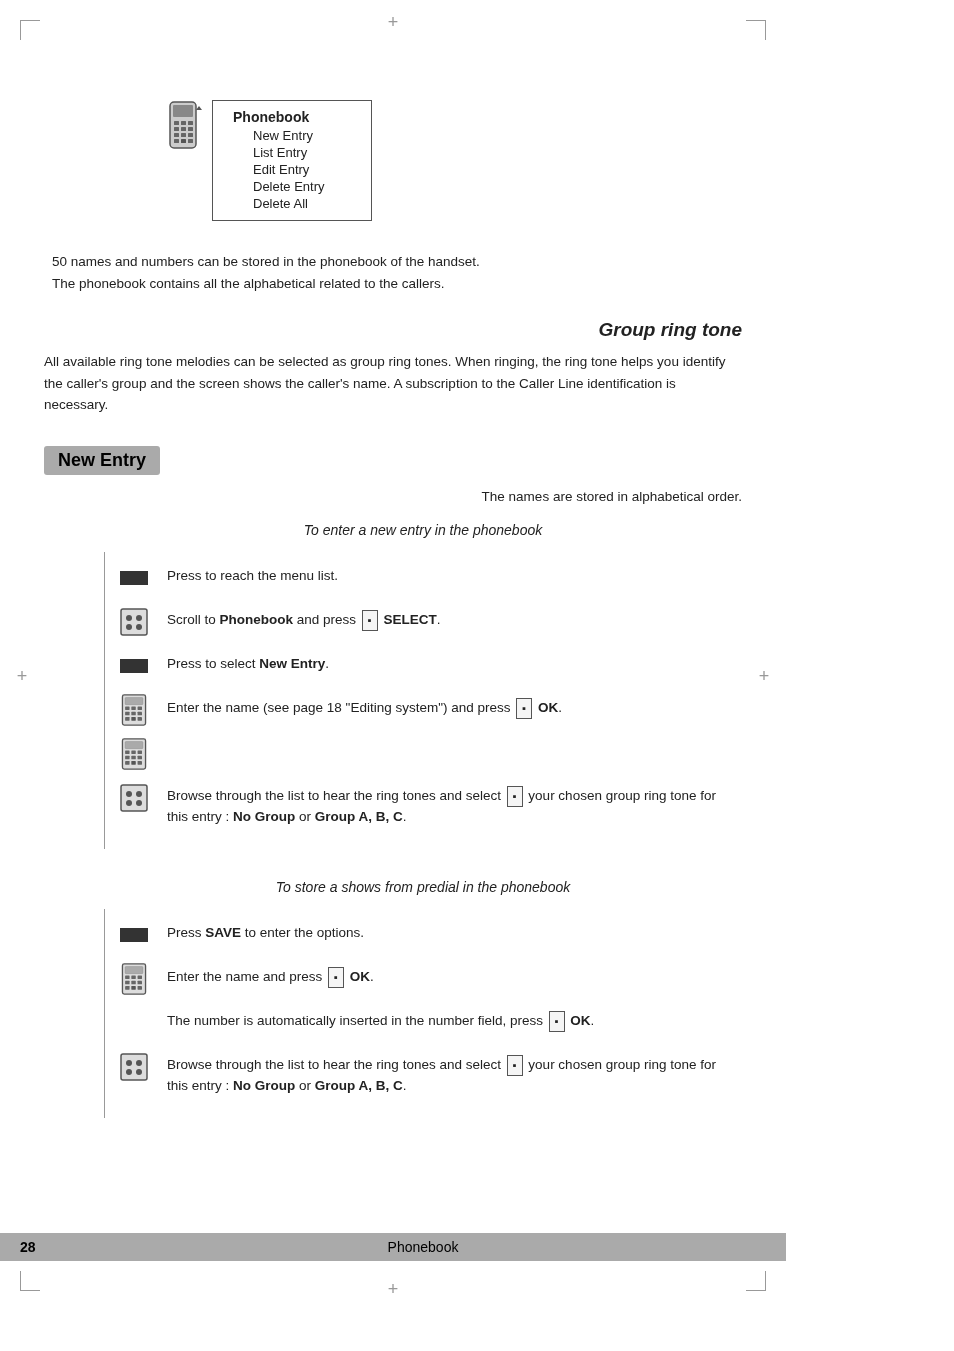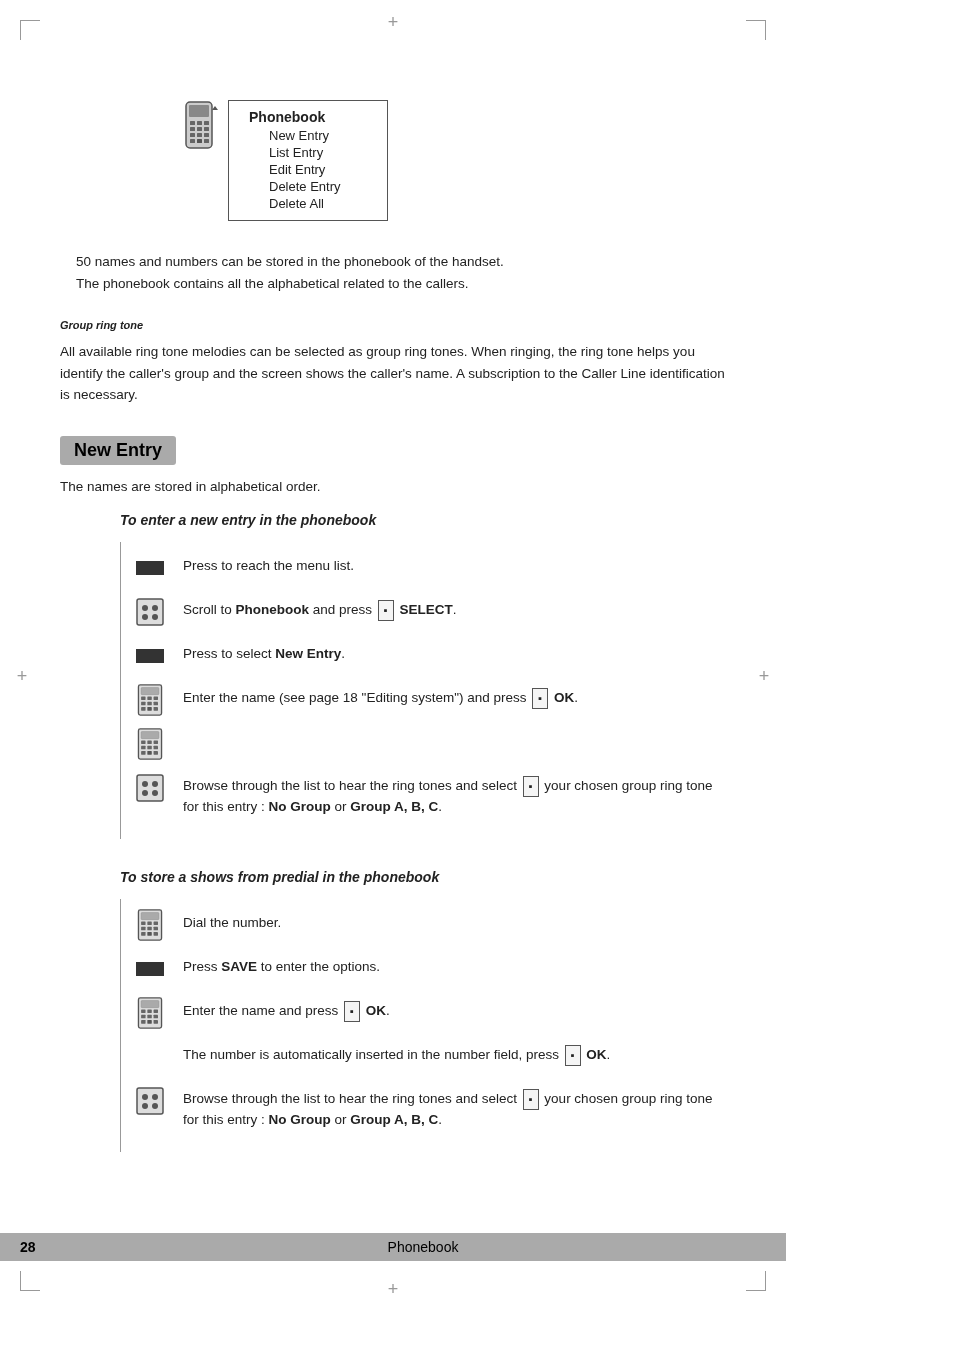--- a/index.html
+++ b/index.html
@@ -9,21 +9,21 @@
       background: #fff;
       font-family: Arial, Helvetica, sans-serif;
       font-size: 14px;
       color: #222;
       position: relative;
     }
 
     .page {
       width: 786px;
       min-height: 1351px;
-      padding: 40px 60px;
+      padding: 40px 44px;
       position: relative;
     }
 
     
     .corner-mark {
       position: absolute;
       width: 20px;
       height: 20px;
       border-color: #999;
       border-style: solid;
@@ -79,31 +79,31 @@
     }
 
     .menu-box .menu-item {
       font-size: 13px;
       padding: 1px 0;
       padding-left: 20px;
     }
 
     
     .description-block {
-      margin: 20px 0 25px 16px;
+      margin: 20px 0 25px 8px;
       font-size: 13.5px;
       line-height: 1.6;
     }
 
     
     .section-title {
       font-style: italic;
       font-weight: bold;
-      text-align: left;
-      font-size: 11px;
+      text-align: right;
+      font-size: 19px;
       margin: 20px 0 10px 0;
     }
 
     .section-text {
       font-size: 13.5px;
       line-height: 1.6;
       margin-bottom: 20px;
     }
 
     
@@ -114,29 +114,31 @@
       font-size: 18px;
       font-weight: bold;
       padding: 4px 14px;
       margin: 10px 0 14px 0;
       border-radius: 3px;
     }
 
     .alphabetical-text {
       font-size: 13.5px;
       margin-bottom: 18px;
+      text-align: right;
     }
 
     
     .instruction-title {
       font-style: italic;
-      font-weight: bold;
+      font-weight: normal;
       font-size: 14px;
       margin-bottom: 14px;
       padding-left: 60px;
+      text-align: center;
     }
 
     
     .steps-block {
       border-left: 1px solid #999;
       margin: 0 0 30px 60px;
       padding: 10px 0 10px 0;
     }
 
     .step-row {
@@ -372,62 +374,44 @@
     </div>
   </div>
 
   
   <div class="instruction-title">
     <em>To store a shows from predial in the phonebook</em>
   </div>
 
   <div class="steps-block">
 
+
+    <div class="step-row">
+      <div class="step-icon">
+        <div style="width:28px;height:14px;background:#333;border:1px solid #333;"></div>
+      </div>
+      <div class="step-text">Press <strong>SAVE</strong> to enter the options.</div>
+    </div>
+
     <div class="step-row">
       <div class="step-icon">
         <svg width="28" height="32" viewBox="0 0 28 36">
           <rect x="1" y="1" width="26" height="34" rx="2" fill="#ddd" stroke="#555" stroke-width="1.5"></rect>
           <rect x="4" y="4" width="20" height="8" rx="1" fill="#aaa" stroke="#888" stroke-width="0.5"></rect>
           <rect x="4" y="14" width="5" height="4" rx="0.5" fill="#666"></rect>
           <rect x="11" y="14" width="5" height="4" rx="0.5" fill="#666"></rect>
           <rect x="18" y="14" width="5" height="4" rx="0.5" fill="#666"></rect>
           <rect x="4" y="20" width="5" height="4" rx="0.5" fill="#666"></rect>
           <rect x="11" y="20" width="5" height="4" rx="0.5" fill="#666"></rect>
           <rect x="18" y="20" width="5" height="4" rx="0.5" fill="#666"></rect>
           <rect x="4" y="26" width="5" height="4" rx="0.5" fill="#666"></rect>
           <rect x="11" y="26" width="5" height="4" rx="0.5" fill="#555"></rect>
           <rect x="18" y="26" width="5" height="4" rx="0.5" fill="#666"></rect>
         </svg>
       </div>
-      <div class="step-text">Dial the number.</div>
-    </div>
-
-    <div class="step-row">
-      <div class="step-icon">
-        <div style="width:28px;height:14px;background:#333;border:1px solid #333;"></div>
-      </div>
-      <div class="step-text">Press <strong>SAVE</strong> to enter the options.</div>
-    </div>
-
-    <div class="step-row">
-      <div class="step-icon">
-        <svg width="28" height="32" viewBox="0 0 28 36">
-          <rect x="1" y="1" width="26" height="34" rx="2" fill="#ddd" stroke="#555" stroke-width="1.5"></rect>
-          <rect x="4" y="4" width="20" height="8" rx="1" fill="#aaa" stroke="#888" stroke-width="0.5"></rect>
-          <rect x="4" y="14" width="5" height="4" rx="0.5" fill="#666"></rect>
-          <rect x="11" y="14" width="5" height="4" rx="0.5" fill="#666"></rect>
-          <rect x="18" y="14" width="5" height="4" rx="0.5" fill="#666"></rect>
-          <rect x="4" y="20" width="5" height="4" rx="0.5" fill="#666"></rect>
-          <rect x="11" y="20" width="5" height="4" rx="0.5" fill="#666"></rect>
-          <rect x="18" y="20" width="5" height="4" rx="0.5" fill="#666"></rect>
-          <rect x="4" y="26" width="5" height="4" rx="0.5" fill="#666"></rect>
-          <rect x="11" y="26" width="5" height="4" rx="0.5" fill="#555"></rect>
-          <rect x="18" y="26" width="5" height="4" rx="0.5" fill="#666"></rect>
-        </svg>
-      </div>
       <div class="step-text">
         Enter the name and press <span class="btn-icon">▪</span> <strong>OK</strong>.
       </div>
     </div>
 
     <div class="step-row">
       <div class="step-icon">
       </div>
       <div class="step-text">
         The number is automatically inserted in the number field, press <span class="btn-icon">▪</span> <strong>OK</strong>.

